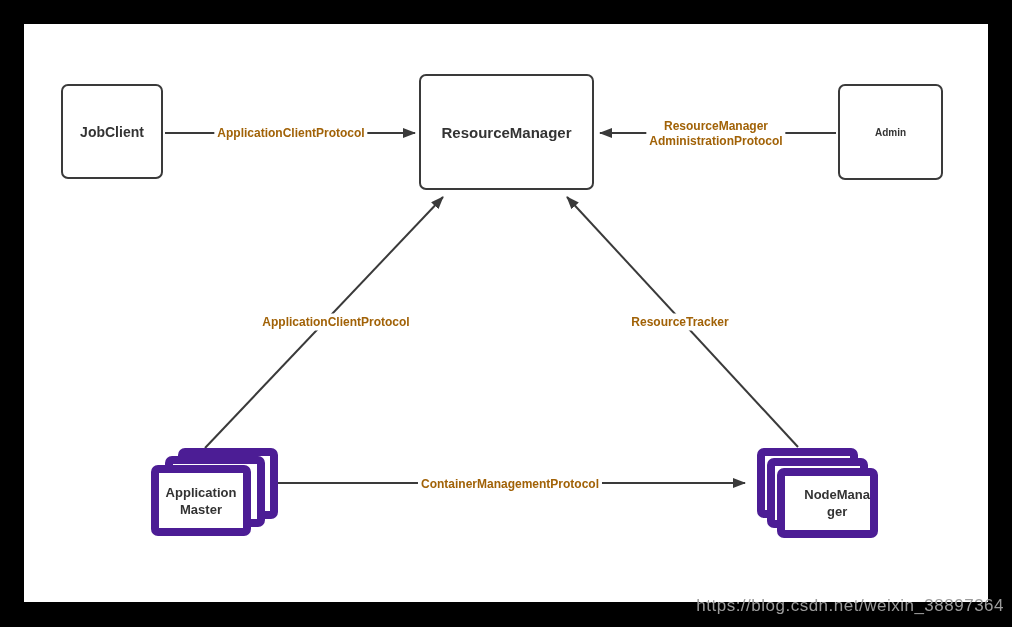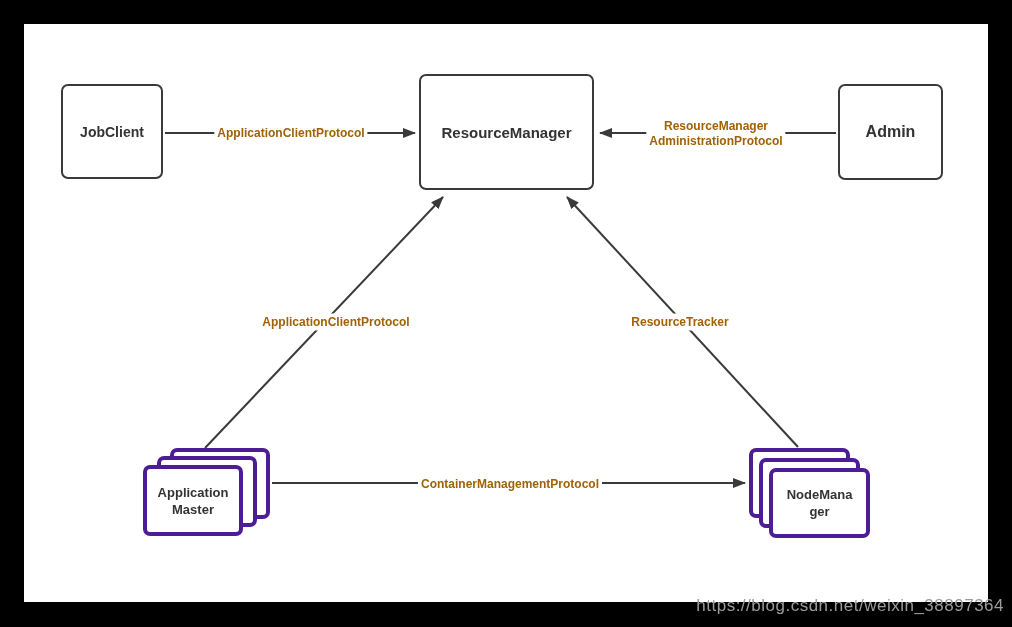--- a/index.html
+++ b/index.html
@@ -11,37 +11,38 @@
     position:absolute;left:24px;top:24px;width:964px;height:578px;background:#fff;
   }
   svg.edges{position:absolute;left:0;top:0;width:1012px;height:627px;pointer-events:none;}
   .node{
     position:absolute;display:flex;align-items:center;justify-content:center;
     background:#fff;border:2px solid #3a3a3a;border-radius:7px;
     color:#333;font-weight:bold;text-align:center;box-sizing:border-box;
   }
   .node-jobclient{left:61px;top:84px;width:102px;height:95px;font-size:14px;}
   .node-resourcemanager{left:419px;top:74px;width:175px;height:116px;font-size:15px;}
-  .node-admin{left:838px;top:84px;width:105px;height:96px;font-size:16px;}
+  .node-admin{left:838px;top:84px;width:105px;height:96px;font-size:10px;}
   .layer{
-    position:absolute;background:#fff;border:4px solid #4c1d95;border-radius:7px;
+    position:absolute;background:#fff;border:8px solid #4c1d95;border-radius:7px;
     box-sizing:border-box;
+    margin-left:8px;
   }
   .stack-front{
     display:flex;align-items:center;justify-content:center;
     color:#333;font-weight:bold;text-align:center;font-size:13px;line-height:17px;
   }
   
   .am-back2{left:170px;top:448px;width:100px;height:71px;}
   .am-back1{left:157px;top:456px;width:100px;height:71px;}
   .am-front{left:143px;top:465px;width:100px;height:71px;}
   
   .nm-back2{left:749px;top:448px;width:101px;height:70px;}
   .nm-back1{left:759px;top:458px;width:101px;height:70px;}
-  .nm-front{left:769px;top:468px;width:101px;height:70px;}
+  .nm-front{left:769px;top:468px;width:101px;height:70px;justify-content:flex-end;}
   .edge-label{
     position:absolute;transform:translate(-50%,-50%);
     background:#fff;padding:1px 3px;color:#a16207;font-weight:bold;font-size:12px;
     white-space:nowrap;text-align:center;line-height:15px;
   }
   .lbl-acp{left:291px;top:133px;}
   .lbl-rmap{left:716px;top:134px;}
   .lbl-amp{left:336px;top:322px;}
   .lbl-rt{left:680px;top:322px;}
   .lbl-cmp{left:510px;top:484px;}

